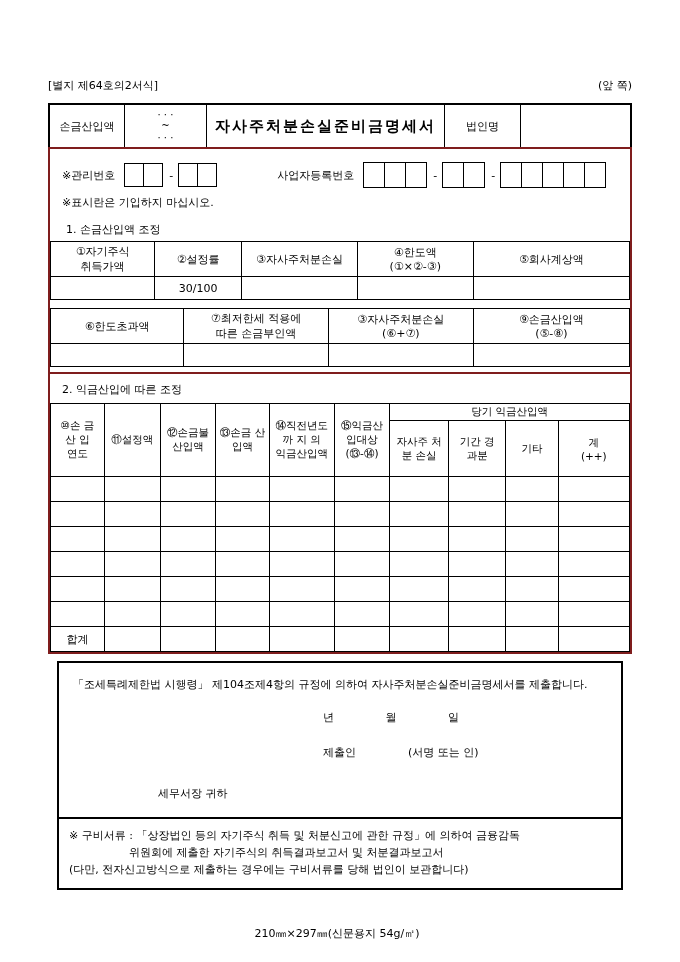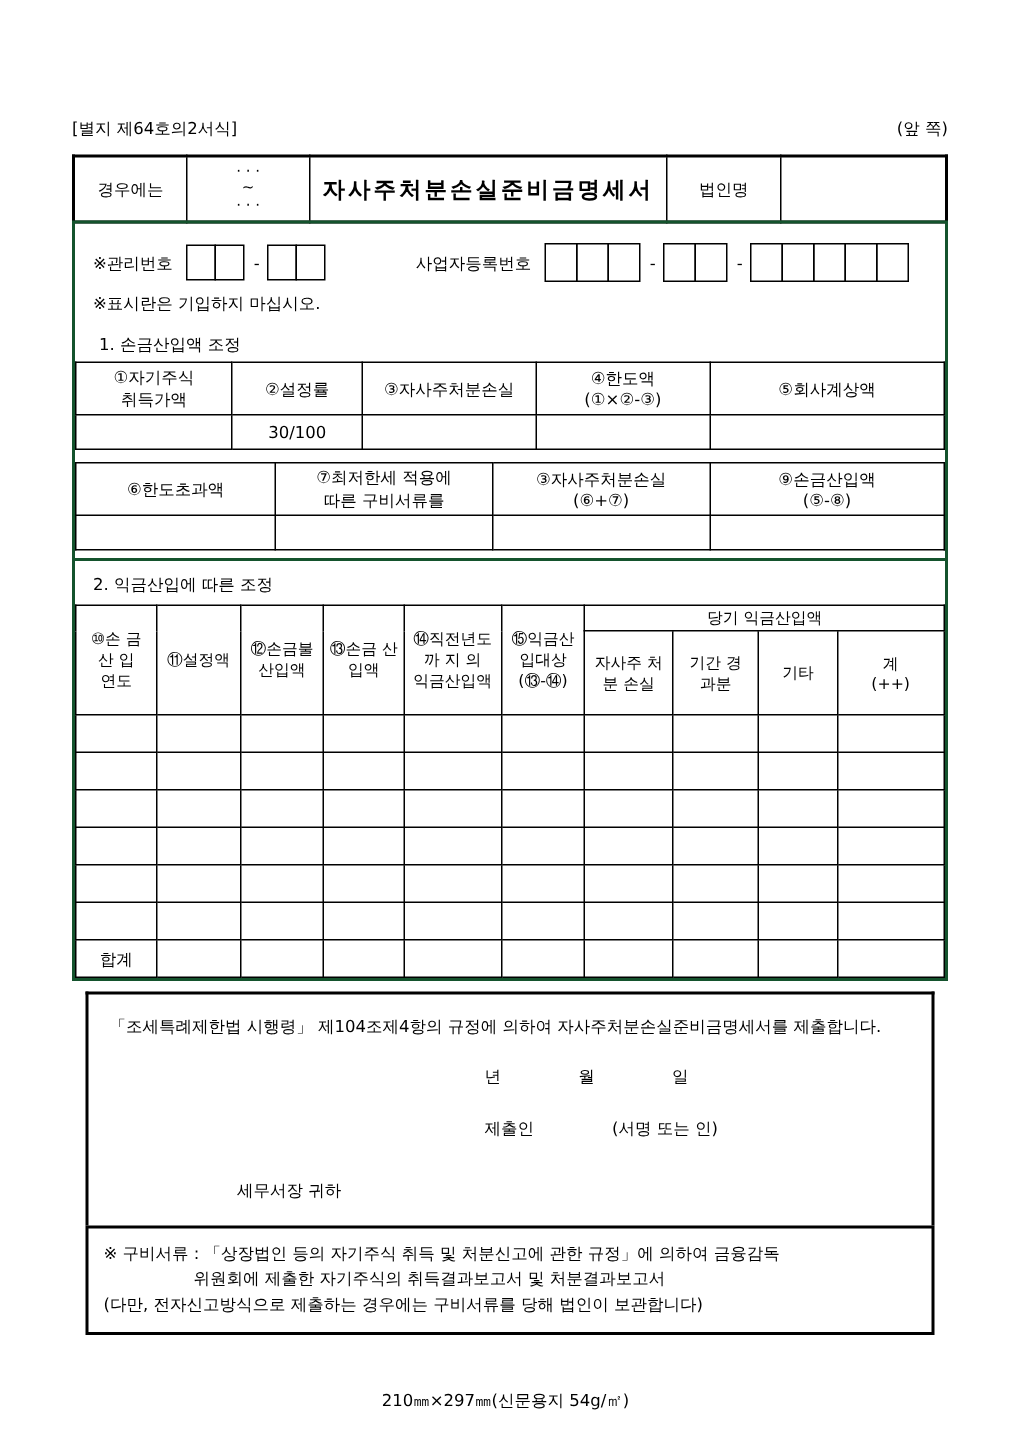--- a/index.html
+++ b/index.html
@@ -11,21 +11,21 @@
   }
   .page { position: relative; width: 680px; height: 962px; padding: 78px 48px 0 48px; }
   .top-row { display: flex; justify-content: space-between; margin-bottom: 10px; font-size: 11px; text-align: center; }
   table { border-collapse: collapse; width: 100%; table-layout: fixed; }
   th, td { border: 1px solid #000; text-align: center; vertical-align: middle;
            font-weight: normal; white-space: pre-line; font-size: 11px; padding: 2px 1px; }
   .header-table { border: 2px solid #000; height: 46px; }
   .header-table td { padding: 2px; }
   .form-title { font-weight: bold; font-size: 15px; letter-spacing: 2px; }
   .year-cell { font-size: 10px; line-height: 1.15; white-space: pre; }
-  .box { border: 2px solid #14532d; }
+  .box { border: 2px solid #7f1d1d; }
   .box1 { margin-top: -2px; }
   .admin-area { padding: 12px 10px 0 12px; }
   .admin-row { display: flex; align-items: center; height: 28px; }
   .admin-row .lbl { margin-right: 10px; }
   .cells { display: flex; }
   .cell { width: 20px; height: 24px; border: 1px solid #000; margin-left: -1px; }
   .cell.big { width: 22px; height: 26px; }
   .dash { margin: 0 6px; }
   .note-line { margin-top: 6px; }
   .sec-title { padding: 12px 0 4px 4px; }
@@ -64,21 +64,21 @@
   <table class="header-table">
     <colgroup>
         <col style="width:13%">
         <col style="width:14%">
         <col style="width:41%">
         <col style="width:13%">
         <col style="width:19%">
       </colgroup>
     <tbody>
         <tr>
-      <td>경우에는</td>
+      <td>손금산입액</td>
       <td class="year-cell"><span class="pre">·    ·    ·</span><br><span>~</span><br><span class="pre">·    ·    ·</span></td>
       <td class="form-title">자사주처분손실준비금명세서</td>
       <td>법인명</td>
       <td></td>
     </tr>
   </tbody>
     </table>
 
   <div class="box box1">
     <div class="admin-area">
@@ -150,21 +150,21 @@
       <colgroup>
           <col style="width:23%">
           <col style="width:25%">
           <col style="width:25%">
           <col style="width:27%">
         </colgroup>
       <tbody>
           <tr>
         <th>⑥한도초과액</th>
         <th>⑦최저한세 적용에
-따른 구비서류를</th>
+따른 손금부인액</th>
         <th>③자사주처분손실
 (⑥+⑦)</th>
         <th>⑨손금산입액
 (⑤-⑧)</th>
       </tr>
       <tr>
         <td></td>
         <td></td>
         <td></td>
         <td></td>

